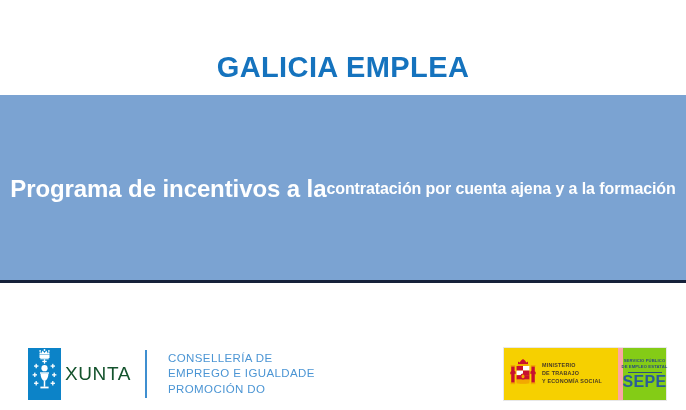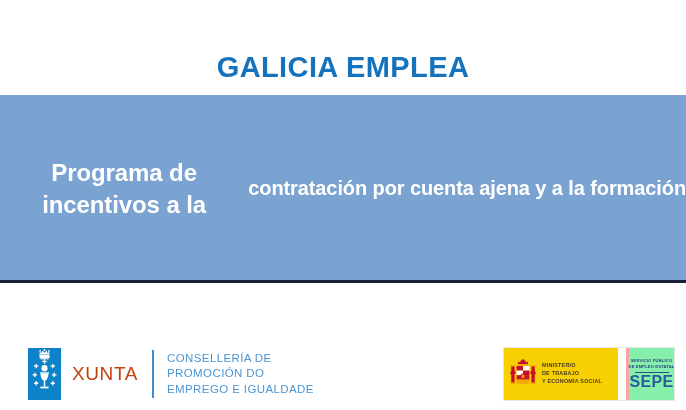--- a/index.html
+++ b/index.html
@@ -62,21 +62,21 @@
   }
   .band-text {
     color: #ffffff;
     font-weight: bold;
     text-align: center;
     line-height: 1.32;
     letter-spacing: -0.1px;
     padding-top: 2px;
   }
   .band-line-1 { font-size: 24px; }
-  .band-line-2 { font-size: 20px; white-space: nowrap; }
+  .band-line-2 { font-size: 16px; white-space: nowrap; }
 
   
   .footer {
     position: absolute;
     left: 0;
     top: 283px;
     width: 686px;
     height: 127px;
     background: #ffffff;
   }
@@ -92,22 +92,22 @@
   .shield {
     width: 33px;
     height: 52px;
     background: #0C83C8;
     position: relative;
     flex: 0 0 auto;
   }
   .shield svg { display: block; }
 
   .xunta-words {
-    margin-left: 11px;
-    color: #c2410c;
+    margin-left: 4px;
+    color: #14532d;
     font-size: 19px;
     font-weight: normal;
     line-height: 1.12;
     letter-spacing: 0.6px;
     white-space: nowrap;
   }
   .xunta-words .w { display: block; }
 
   .divider-v {
     width: 2px;
@@ -118,21 +118,21 @@
     flex: 0 0 auto;
   }
 
   .conselleria {
     color: #4B95D4;
     font-size: 11.5px;
     line-height: 1.34;
     letter-spacing: 0.4px;
     white-space: nowrap;
   }
-  .conselleria .c { display: block; }
+  .conselleria .c { display: block; margin-left: 8px; }
 
   
   .gob-lockup {
     position: absolute;
     left: 503px;
     top: 347px;
     display: flex;
     align-items: stretch;
     height: 52px;
     border: 1px solid #e8e8e8;
@@ -154,31 +154,30 @@
     color: #4a3c23;
     font-size: 5.4px;
     font-weight: bold;
     line-height: 1.42;
     letter-spacing: 0.22px;
     white-space: nowrap;
   }
   .ministerio-text .m { display: block; }
 
   .sepe {
-    background: #86efac;
+    background: #84cc16;
     width: 48px;
     height: 52px;
     display: flex;
     flex-direction: column;
     align-items: center;
     justify-content: center;
-    border-left: 3px solid #fca5a5;
+    border-left: 5px solid #fca5a5;
     box-sizing: border-box;
     padding: 0 3px;
-    margin-left: 8px;
   }
   .sepe-top {
     color: #2b4d80;
     font-size: 4.2px;
     font-weight: bold;
     line-height: 1.35;
     text-align: center;
     letter-spacing: 0.1px;
     white-space: nowrap;
   }
@@ -264,22 +263,22 @@
     </div>
 
     <div class="xunta-words">
       <span class="w">XUNTA</span>
     </div>
 
     <div class="divider-v"></div>
 
     <div class="conselleria">
       <span class="c">CONSELLERÍA DE</span>
+      <span class="c">EMPREGO E IGUALDADE</span>
       <span class="c">PROMOCIÓN DO</span>
-      <span class="c">EMPREGO E IGUALDADE</span>
     </div>
   </div>
 
   <div class="gob-lockup">
 
     <div class="ministerio">
       <div class="coat-es">
         <svg width="26" height="32" viewBox="0 0 26 32" aria-hidden="true">
 
           <g>

